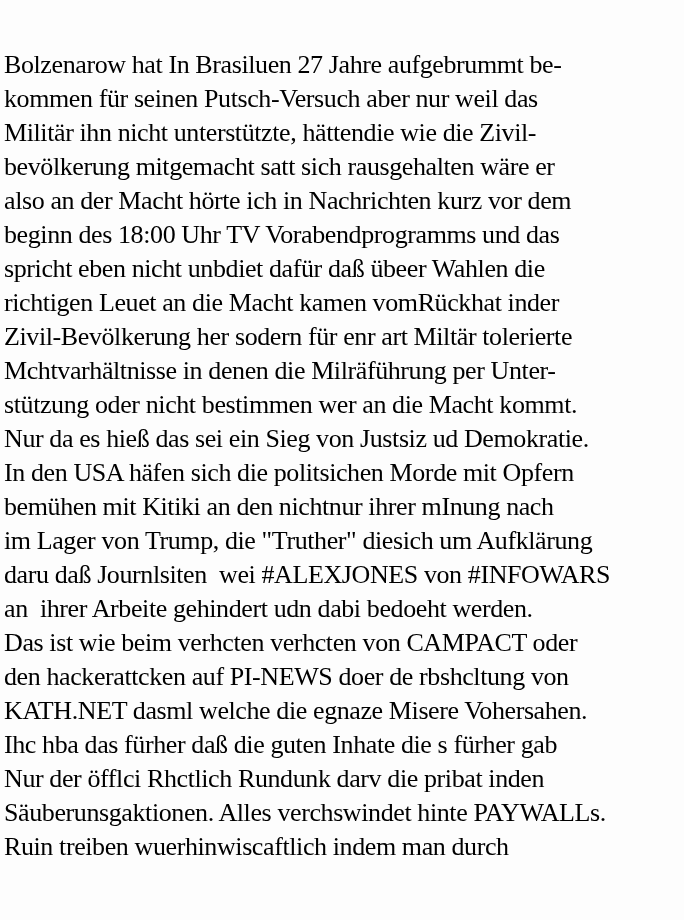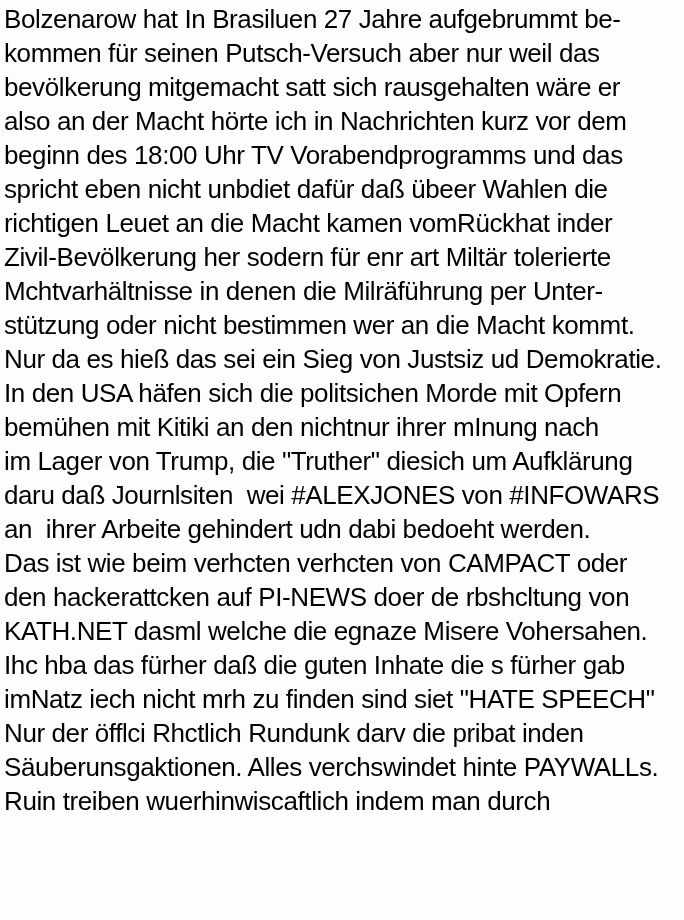--- a/index.html
+++ b/index.html
@@ -8,51 +8,52 @@
     height: 920px;
     background: #fdfdfd;
     overflow: hidden;
   }
   .text-page {
     width: 684px;
     height: 776px;
     background: #fdfdfd;
     color: #000000;
     padding: 2px 0 0 4px;
-    font-family: Liberation Sans, sans-serif;
+    font-family: Liberation Serif, serif;
     font-size: 26px;
     line-height: 34px;
     letter-spacing: -0.4px;
+    margin-top: 46px;
   }
   .text-line {
     white-space: pre;
     height: 34px;
   }
 </style>
 </head>
 <body>
 
 <div class="text-page">
     <div class="text-line">Bolzenarow hat In Brasiluen 27 Jahre aufgebrummt be-</div>
     <div class="text-line">kommen für seinen Putsch-Versuch aber nur weil das</div>
+    <div class="text-line">Militär ihn nicht unterstützte, hättendie wie die Zivil-</div>
     <div class="text-line">bevölkerung mitgemacht satt sich rausgehalten wäre er</div>
     <div class="text-line">also an der Macht hörte ich in Nachrichten kurz vor dem</div>
     <div class="text-line">beginn des 18:00 Uhr TV Vorabendprogramms und das</div>
     <div class="text-line">spricht eben nicht unbdiet dafür daß übeer Wahlen die</div>
     <div class="text-line">richtigen Leuet an die Macht kamen vomRückhat inder</div>
     <div class="text-line">Zivil-Bevölkerung her sodern für enr art Miltär tolerierte</div>
     <div class="text-line">Mchtvarhältnisse in denen die Milräführung per Unter-</div>
     <div class="text-line">stützung oder nicht bestimmen wer an die Macht kommt.</div>
     <div class="text-line">Nur da es hieß das sei ein Sieg von Justsiz ud Demokratie.</div>
     <div class="text-line">In den USA häfen sich die politsichen Morde mit Opfern</div>
     <div class="text-line">bemühen mit Kitiki an den nichtnur ihrer mInung nach</div>
     <div class="text-line">im Lager von Trump, die "Truther" diesich um Aufklärung</div>
     <div class="text-line">daru daß Journlsiten  wei #ALEXJONES von #INFOWARS</div>
     <div class="text-line">an  ihrer Arbeite gehindert udn dabi bedoeht werden.</div>
     <div class="text-line">Das ist wie beim verhcten verhcten von CAMPACT oder</div>
     <div class="text-line">den hackerattcken auf PI-NEWS doer de rbshcltung von</div>
     <div class="text-line">KATH.NET dasml welche die egnaze Misere Vohersahen.</div>
     <div class="text-line">Ihc hba das fürher daß die guten Inhate die s fürher gab</div>
-    <div class="text-line">imNatz iech nicht mrh zu finden sind siet "HATE SPEECH"</div>
     <div class="text-line">Nur der öfflci Rhctlich Rundunk darv die pribat inden</div>
     <div class="text-line">Säuberunsgaktionen. Alles verchswindet hinte PAYWALLs.</div>
     <div class="text-line">Ruin treiben wuerhinwiscaftlich indem man durch</div>
   </div>
 
 </body></html>

